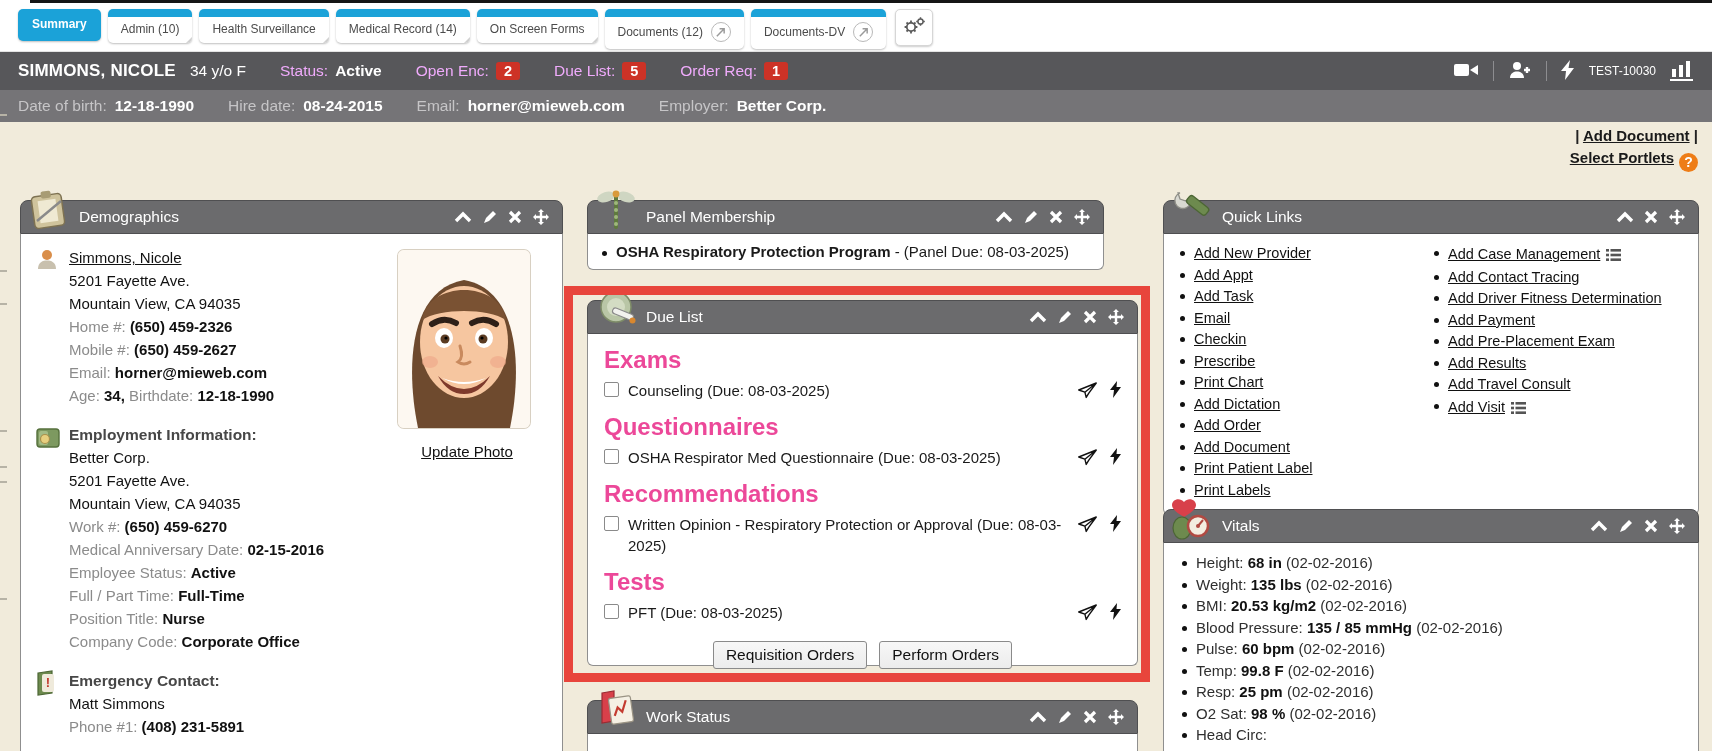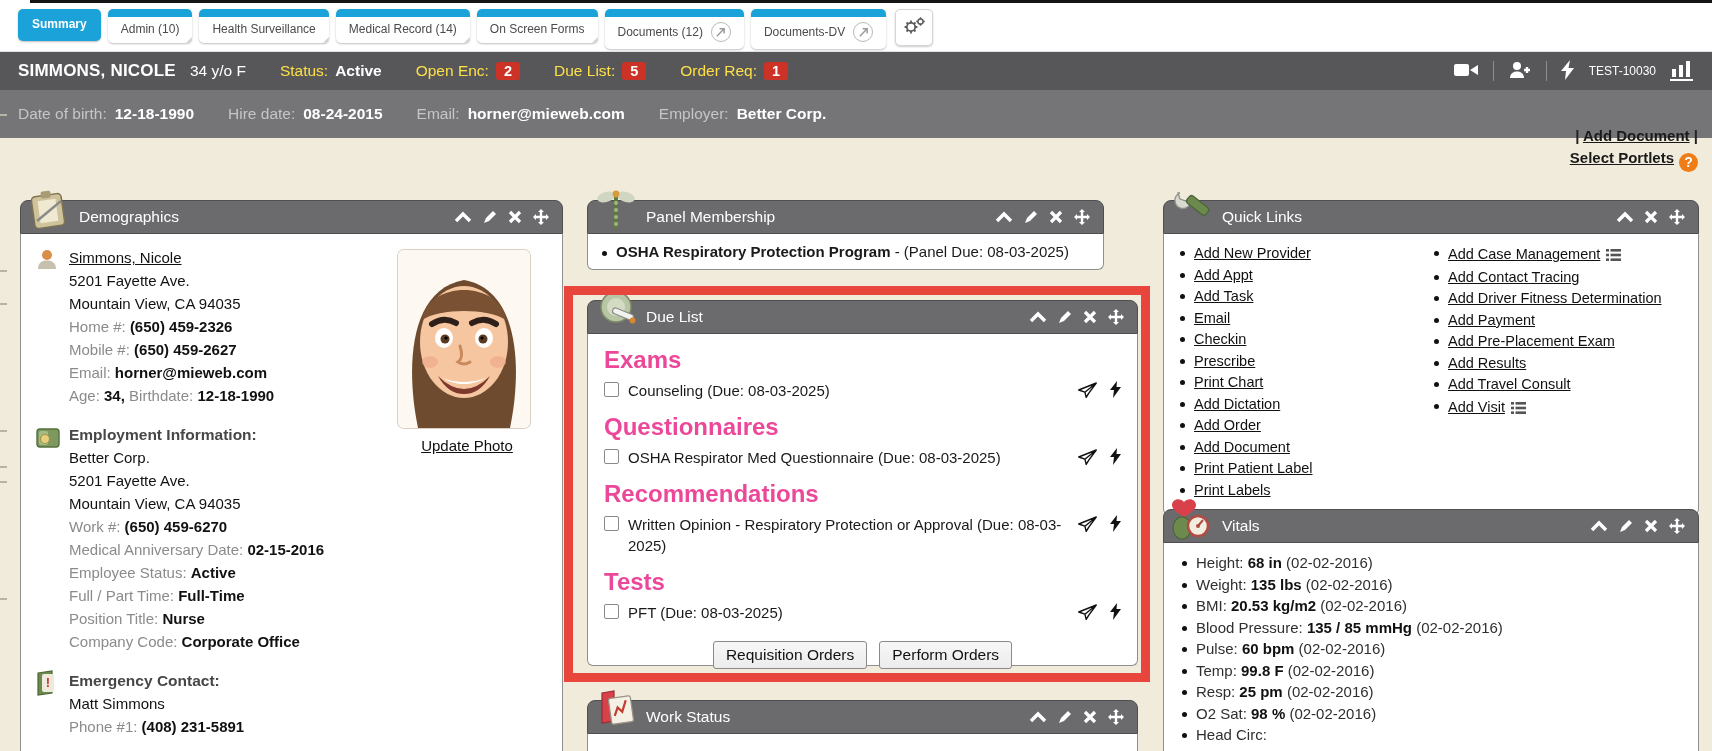--- a/index.html
+++ b/index.html
@@ -16,28 +16,28 @@
   .tab.active { background:#1ba2d8; }
   .tab.active .tlabel { color:#fff; font-weight:bold; padding:8px 14px 10px 14px; }
   .tab .fold { position:absolute; right:0; bottom:0; width:0; height:0; border-left:6px solid transparent; border-bottom:6px solid #cfcfcf; }
   .extlink { width:20px; height:20px; border:1px solid #b9b9b9; border-radius:50%; display:flex; align-items:center; justify-content:center; }
   .gearbtn { margin-left:2px; width:38px; height:37px; background:#fff; border:1px solid #d6d6d6; border-radius:5px; box-shadow:0 1px 2px rgba(0,0,0,.2); display:flex; align-items:center; justify-content:center; cursor:pointer; }
 
   
   .phead1 { position:absolute; left:0; top:52px; width:1712px; height:38px; background:#57575a; display:flex; align-items:center; padding:0 18px; color:#fff; }
   .phead1 .pname { font-size:17px; font-weight:bold; letter-spacing:.2px; }
   .phead1 .agesex { margin-left:14px; font-size:15.5px; }
-  .ph-lbl { color:#fde047; font-size:15.5px; }
+  .ph-lbl { color:#f0abfc; font-size:15.5px; }
   .ph-val { color:#fff; font-size:15.5px; font-weight:bold; }
   .ph-group { margin-left:34px; display:flex; align-items:center; gap:7px; }
   .badge { background:#cd3226; color:#fff; font-weight:bold; font-size:14.5px; padding:1px 8px; border-radius:3px; }
   .phead1 .right { margin-left:auto; display:flex; align-items:center; gap:14px; }
   .vdiv { width:1px; height:20px; background:#8d8d90; }
   .pid { font-size:12px; }
-  .phead2 { position:absolute; left:0; top:90px; width:1712px; height:48px; background:#757477; display:flex; align-items:center; padding:0 18px; gap:8px; }
+  .phead2 { position:absolute; left:0; top:90px; width:1712px; height:32px; background:#757477; display:flex; align-items:center; padding:0 18px; gap:8px; }
   .phead2 .ph-lbl { color:#c6c5c7; }
   .phead2 .gap { width:18px; }
 
   
   .page-actions { position:absolute; right:14px; top:125px; text-align:right; line-height:22px; }
   .page-actions .bar { color:#222; font-weight:bold; }
   .plink { color:#1a1a1a; font-weight:bold; text-decoration:underline; cursor:pointer; }
   .qcircle { display:inline-flex; width:19px; height:19px; border-radius:50%; background:#ee7d17; color:#fff; font-weight:bold; font-size:14px; align-items:center; justify-content:center; vertical-align:-4px; margin-left:5px; cursor:pointer; }
 
   
@@ -56,21 +56,21 @@
   .iconline { display:flex; align-items:flex-start; gap:8px; }
   .iconline .li-icon { flex:0 0 26px; margin-top:1px; }
   .namelink { text-decoration:underline; cursor:pointer; color:#111; }
   .lbl { color:#8b8b8b; }
   .val { color:#111; font-weight:bold; }
   .plain { color:#111; }
   .sect { margin-top:16px; }
   .sect-head { font-weight:bold; color:#474747; font-size:15.5px; }
   .photo-wrap { width:138px; margin:4px 12px 0 0; text-align:center; }
   .photo-frame { width:132px; height:178px; border-radius:6px; overflow:hidden; background:#fbf4ec; box-shadow:0 0 0 1px #d8d0c2; }
-  .updlink { display:inline-block; margin-top:6px; text-decoration:underline; cursor:pointer; color:#111; }
+  .updlink { display:inline-block; margin-top:12px; text-decoration:underline; cursor:pointer; color:#111; }
 
   
   .pm-body { padding:9px 14px; }
   .bullet-line { display:flex; gap:9px; align-items:flex-start; }
   .disc { flex:0 0 auto; width:5px; height:5px; border-radius:50%; background:#111; margin-top:8px; }
 
   
   .red-box { position:absolute; left:564px; top:286px; width:586px; height:396px; border:9px solid #e8453c; pointer-events:none; z-index:5; }
 
   

